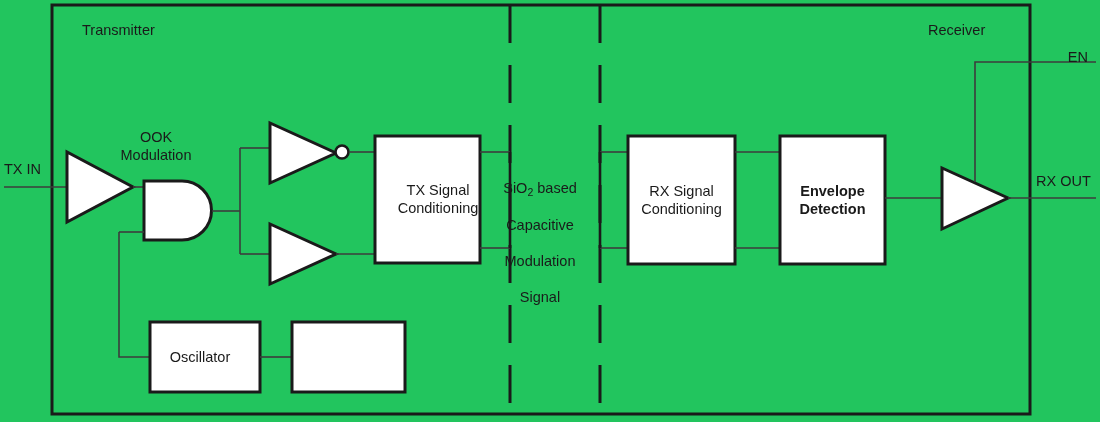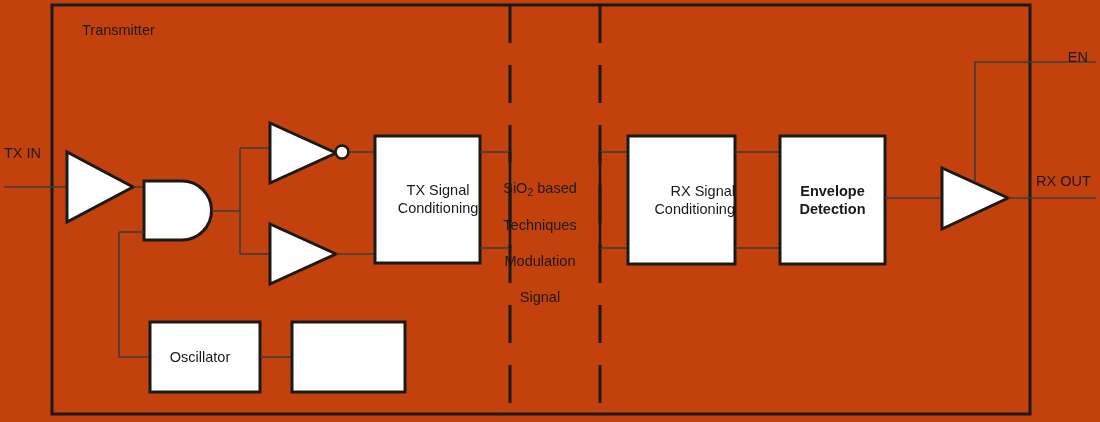--- a/index.html
+++ b/index.html
@@ -5,21 +5,21 @@
 <style>
   html, body {
     margin: 0;
     padding: 0;
     background: #ffffff;
   }
   #diagram-root {
     position: relative;
     width: 1100px;
     height: 422px;
-    background: #c2410c;
+    background: #22c55e;
     font-family: "Liberation Sans", sans-serif;
     overflow: hidden;
   }
   svg.layer {
     position: absolute;
     top: 0;
     left: 0;
     width: 1100px;
     height: 422px;
   }
@@ -106,39 +106,42 @@
     <rect x="150" y="322" width="110" height="70" fill="#ffffff" stroke="#1a1a1a" stroke-width="3"></rect>
 
     <line x1="260" y1="357" x2="292" y2="357" stroke="#3c3c3c" stroke-width="1.6"></line>
 
     <rect x="292" y="322" width="113" height="70" fill="#ffffff" stroke="#1a1a1a" stroke-width="3"></rect>
 
   </svg>
 
   <div class="lbl sect-title" style="left:82px; top:21px; width:160px; text-align:left;">Transmitter</div>
 
+  <div class="lbl sect-title" style="left:928px; top:21px; width:120px; text-align:left;">Receiver</div>
 
-  <div class="lbl pin-label left" style="left:4px; top:144px; width:60px;">TX IN</div>
+  <div class="lbl pin-label left" style="left:4px; top:160px; width:60px;">TX IN</div>
 
   <div class="lbl pin-label left" style="left:1036px; top:172px; width:70px;">RX OUT</div>
 
   <div class="lbl pin-label left" style="left:1038px; top:48px; width:50px;text-align:right;">EN</div>
 
+  <div class="lbl" style="left:95px; top:128px; width:122px;">OOK
+Modulation</div>
 
   <div class="lbl" style="left:498px; top:161px; width:84px;">
     <span><span>SiO</span><sub>2</sub><span> based</span></span><br>
-    <span>Techniques</span><br>
+    <span>Capacitive</span><br>
     <span>Modulation</span><br>
     <span>Signal</span>
   </div>
 
   <div class="lbl" style="left:375px; top:181px; width:126px;">TX Signal
 Conditioning</div>
 
-  <div class="lbl" style="left:628px; top:182px; width:107px;text-align:right;">RX Signal
+  <div class="lbl" style="left:628px; top:182px; width:107px;">RX Signal
 Conditioning</div>
 
   <div class="lbl" style="left:780px; top:182px; width:105px;font-weight:bold;">Envelope
 Detection</div>
 
   <div class="lbl" style="left:150px; top:348px; width:100px;">Oscillator</div>
 
 
 </div>
 

